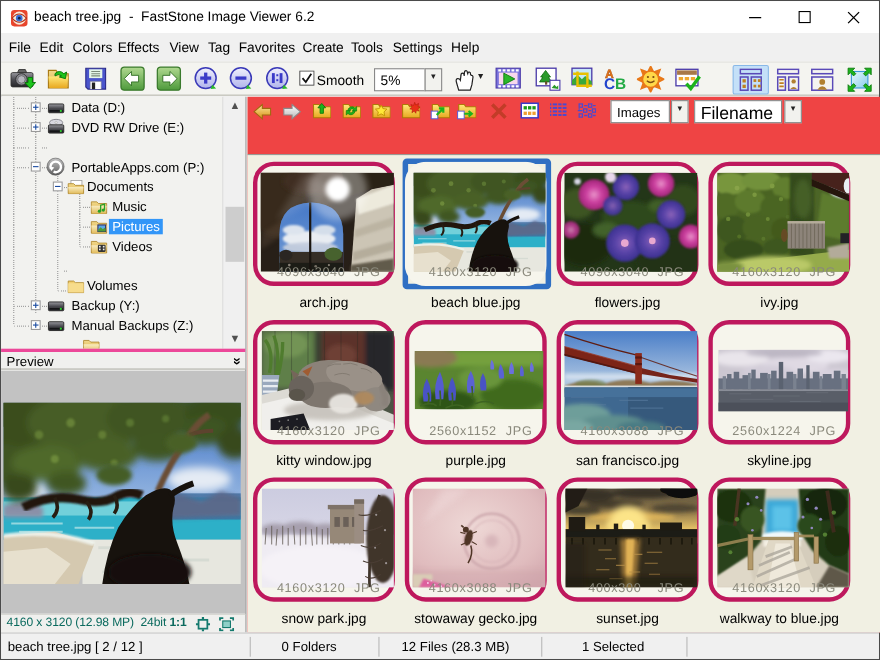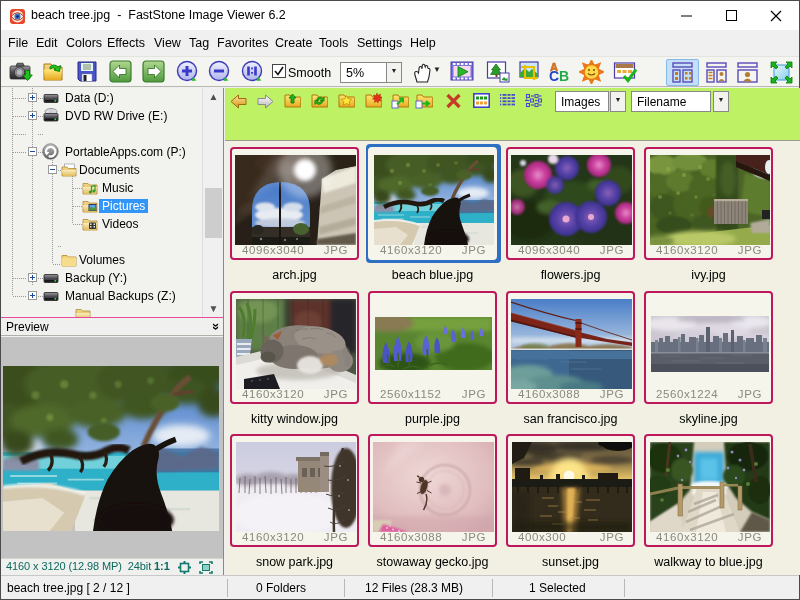--- a/index.html
+++ b/index.html
@@ -30,34 +30,34 @@
 .exp:before { content:""; position:absolute; left:1px; top:3px; width:5px; height:1px; background:#1a4ba0; }
 .exp.plus:after { content:""; position:absolute; left:3px; top:1px; width:1px; height:5px; background:#1a4ba0; }
 #vscroll { left:201px; top:0; width:21px; height:229px; background:#f0f0f0; border-left:1px solid #dcdcdc; }
 #vthumb { left:2px; top:100px; width:17px; height:50px; background:#cdcdcd; position:absolute; }
 .sarr { position:absolute; left:0; width:21px; height:17px; color:#505050; font-size:10px; text-align:center; line-height:17px; }
 .vdot { position:absolute; width:1px; background:repeating-linear-gradient(180deg,#999 0 1px,transparent 1px 2px); }
 .hdot { position:absolute; height:1px; background:repeating-linear-gradient(90deg,#999 0 1px,transparent 1px 2px); }
 .trow { left:0; width:201px; }
 .tlabel.sel { background:#3296f8; color:#fff; padding:0 3px; margin-left:-1px; }
 
-#prevhdr { left:0; top:229px; width:222px; height:19px; background:#f0f0ee; border-top:1px solid #ec4899; border-bottom:1px solid #b0b0a8; }
+#prevhdr { left:0; top:229px; width:222px; height:19px; background:#f0f0ee; border-top:3px solid #ec4899; border-bottom:1px solid #b0b0a8; }
 #prevarea { left:0; top:249px; width:222px; height:221px; background:#c2c2c2; }
 #previmg { left:2px; top:29px; width:216px; height:165px; }
 #infobar { left:0; top:470px; width:222px; height:17px; background:#f0f0ee; border-top:1px solid #d5d5d0; color:#0b6a5e; font-size:11px; letter-spacing:-0.1px; }
 
 
-#rightpanel { left:224px; top:87px; width:575px; height:487px; background:#bef264; }
+#rightpanel { left:224px; top:87px; width:575px; height:487px; background:#ef4444; }
 #btoolbar { left:0; top:0; width:575px; height:28px; }
 .bti { position:absolute; top:3px; }
 #addrrow { left:0; top:24px; width:473px; height:26px;margin-top:40px; }
 #addrfield { position:absolute; left:2px; top:3px; width:546px; height:21px; background:#fff; border:1px solid #a8a8a2; }
 #thumbs { left:0; top:52px; width:575px; height:435px; background:#f1f0e3; border-top:1px solid #9a9a94; }
 
-.card { position:absolute; width:129px; height:113px; background:#f6f5ec; border:2px solid #be185d; border-radius:4px; }
+.card { position:absolute; width:129px; height:113px; background:#f6f5ec; border:4px solid #be185d; border-radius:19px;text-align:center; }
 .ph { position:absolute; overflow:hidden; }
 .dims { position:absolute; bottom:2px; left:10px; right:9px; color:#8a897c; font-size:11.5px; letter-spacing:0.6px; }
 .dims b { float:right; font-weight:normal; }
 .fname { position:absolute; width:129px; text-align:center; font-size:12.5px; }
 #selbox { position:absolute; left:-3px; top:-3px; width:135px; height:119px; border:5px solid #2f6fc3; border-radius:4px; }
 
 
 #statusbar { left:0; top:574px; width:798px; height:24px; background:#f0f0f0; border-top:1px solid #c8c8c8; font-size:12px; }
 .sep { position:absolute; top:3px; width:1px; height:18px; background:#b8b8b8; }
 .scell { position:absolute; top:5px; }
@@ -646,21 +646,21 @@
             <line x1="14" y1="12" x2="16.5" y2="12"></line>
           </g>
       </svg>
       <div class="abs" style="left:330px;top:3px;width:54px;height:21px;background:#fff;border:1px solid #888">
           <span style="position:absolute;left:5px;top:3px;font-size:12px">Images</span>
         </div>
       <div class="abs" style="left:385px;top:3px;width:16px;height:21px;background:#f2f2ee;border:1px solid #888">
           <span style="position:absolute;left:3.5px;top:4px;font-size:7px;color:#222">▼</span>
         </div>
       <div class="abs" style="left:406px;top:3px;width:80px;height:21px;background:#fff;border:1px solid #888">
-          <span style="position:absolute;left:5px;top:3px;font-size:12px">Filename</span>
+          <span style="position:absolute;left:5px;top:3px;font-size:16px">Filename</span>
         </div>
       <div class="abs" style="left:488px;top:3px;width:16px;height:21px;background:#f2f2ee;border:1px solid #888">
           <span style="position:absolute;left:3.5px;top:4px;font-size:7px;color:#222">▼</span>
         </div>
     </div>
     <div class="abs" id="addrrow">
       <div id="addrfield" style="top:1px;height:23px">
         <svg class="abs" style="left:3px;top:2px" width="14" height="14" viewBox="0 0 14 14">
             <path d="M1 3 h4 l1.5 1.5 H13 v8 H1 Z" fill="#f5e6a2" stroke="#c8a84b" stroke-width="0.8"></path>
           </svg>

